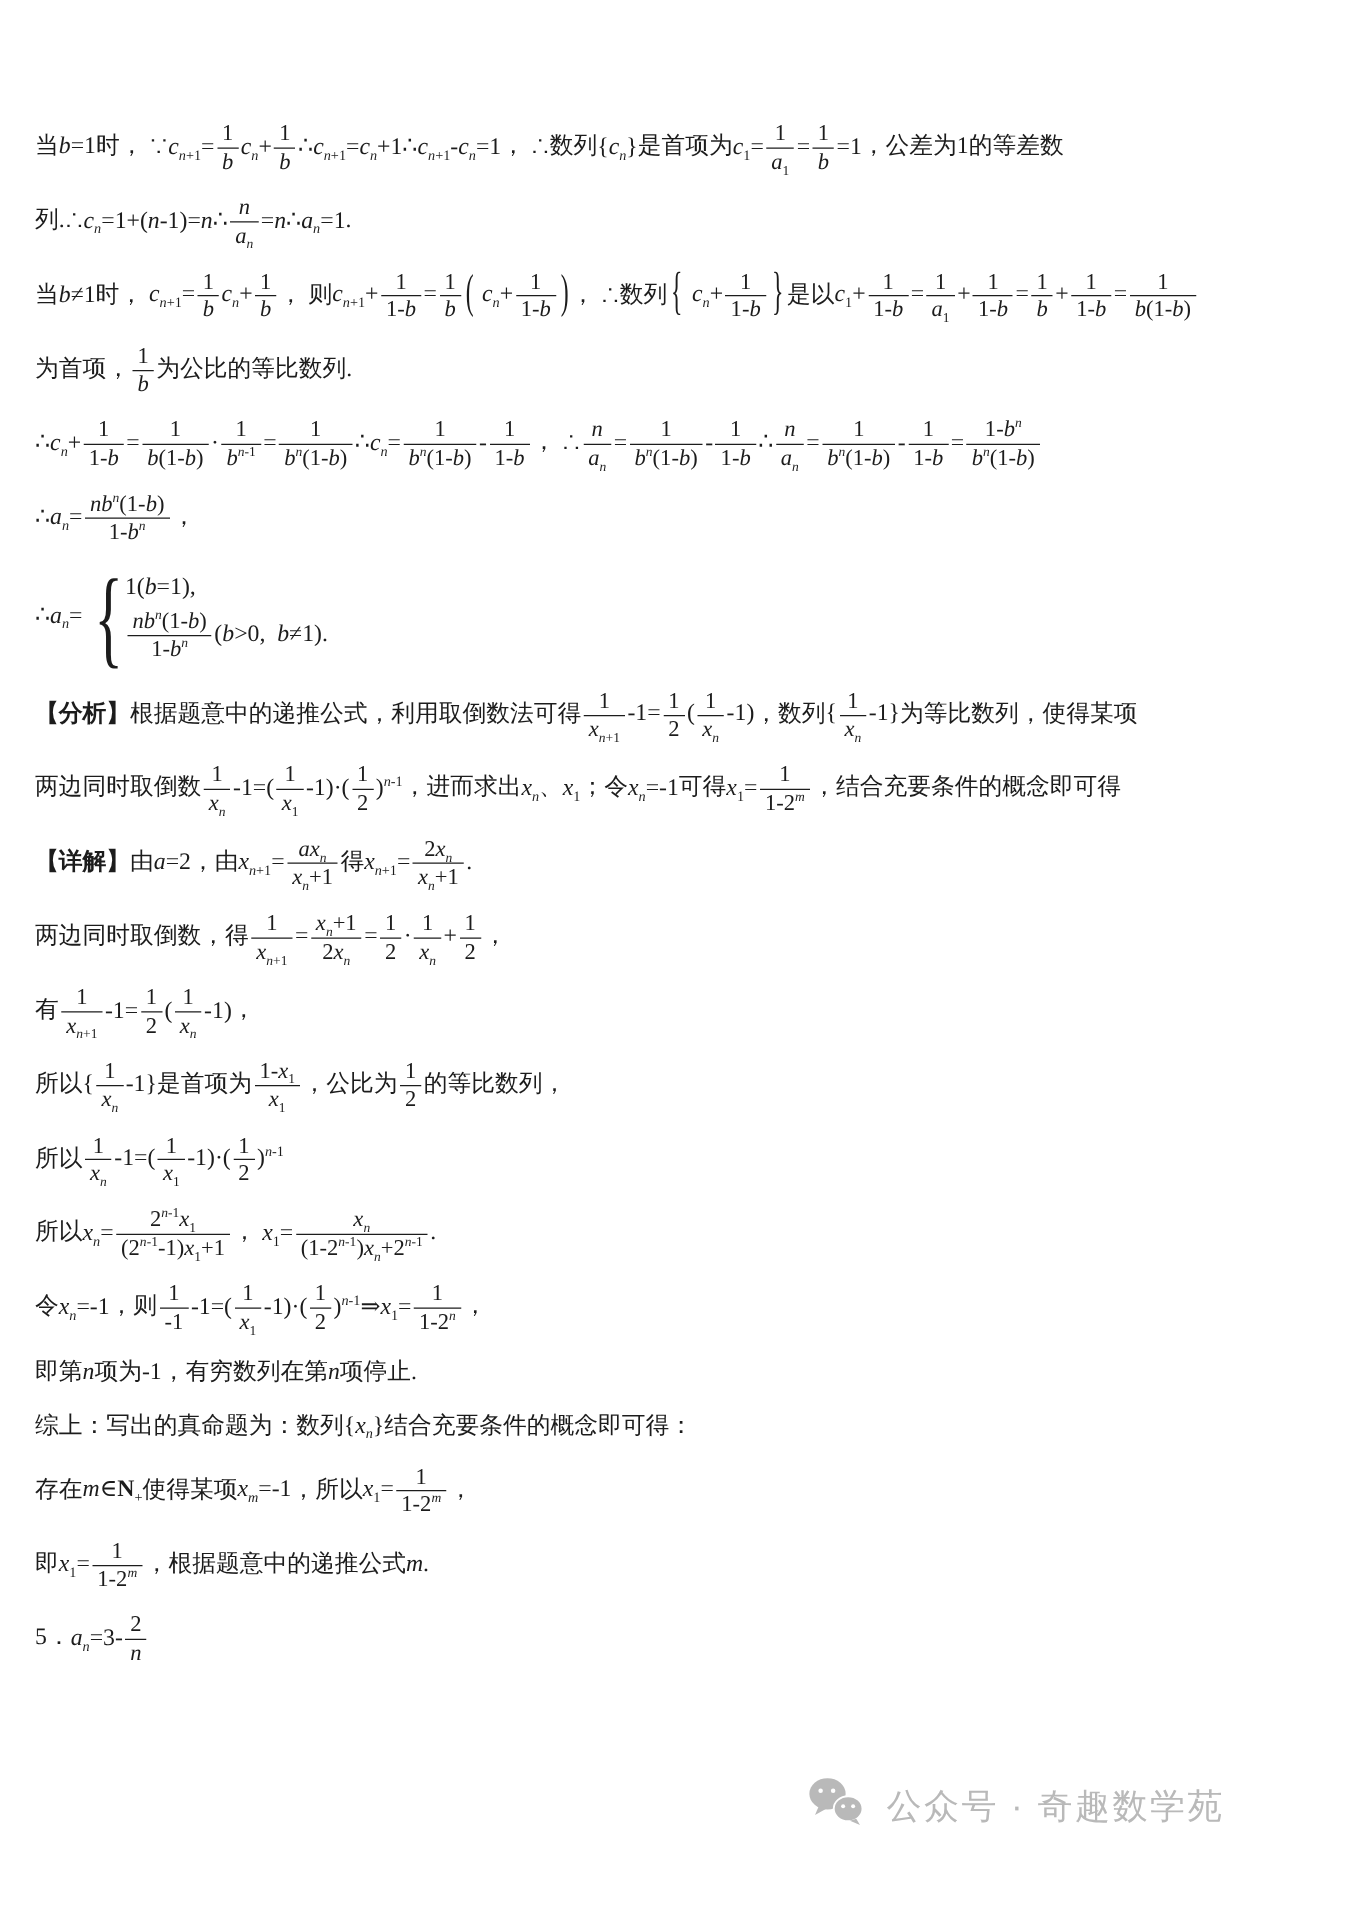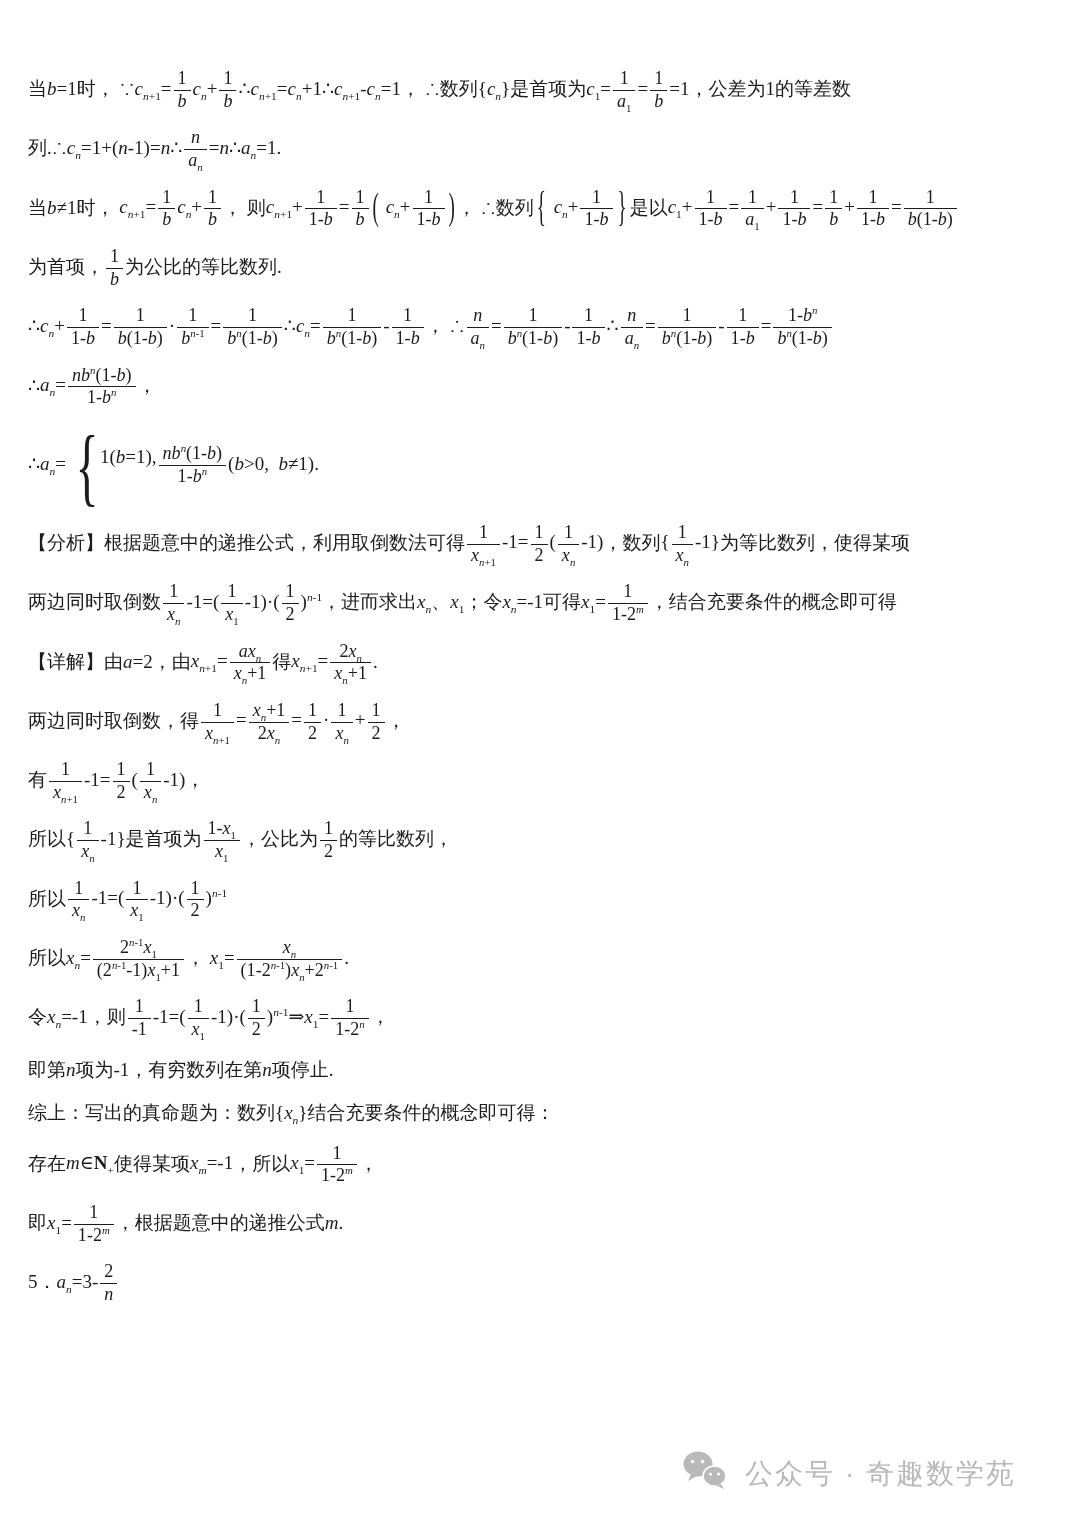--- a/index.html
+++ b/index.html
@@ -2,49 +2,49 @@
 <html><head>
 <meta charset="utf-8">
 <style>
   html,body{margin:0;padding:0;background:#ffffff;}
   body{
     width:1080px;height:1526px;position:relative;overflow:hidden;
     font-family:"Liberation Serif","DejaVu Serif",serif;
     color:#1c1c1c;
   }
   .doc{
-    padding:68px 26px 0 28px;
+    padding:96px 26px 0 28px;
     font-size:19px;
     line-height:1.5;
   }
   .line{margin:0 0 15px 0;min-height:26px;}
   .cn{font-family:"Liberation Serif","DejaVu Serif",serif;}
-  .cn b{font-weight:normal;text-align:center;}
+  .cn b{font-weight:bold;text-align:center;}
   .math{font-family:"Liberation Serif","DejaVu Serif",serif;}
   .math i{font-style:italic;}
   .frac{
     display:inline-flex;flex-direction:column;
     text-align:center;vertical-align:middle;
     margin:0 2px;line-height:1.2;font-size:0.95em;
   }
   .frac .num{padding:0 4px;border-bottom:1.4px solid #1c1c1c;display:block;}
   .frac .den{padding:0 4px;display:block;}
   sub,sup{font-size:0.6em;line-height:0;}
   .tall{display:inline-block;transform:scaleY(2.0);margin:0 2px;font-weight:300;}
   .tallb{display:inline-block;transform:scaleY(2.2);margin:0 3px;font-weight:300;}
   .cases{display:inline-flex;align-items:center;vertical-align:middle;}
   .cbrace{
     font-size:4.6em;font-weight:200;line-height:0.95;
     transform:scaleX(0.55);margin-right:-8px;display:inline-block;
   }
-  .crows{display:inline-flex;flex-direction:row;align-items:flex-start;row-gap:2px;}
+  .crows{display:inline-flex;flex-direction:column;align-items:flex-start;row-gap:2px;}
   .footer{
-    position:absolute;top:1450px;left:0;width:100%;box-sizing:border-box;
+    position:absolute;top:1421px;left:0;width:100%;box-sizing:border-box;
     display:flex;align-items:center;justify-content:flex-end;
-    padding-right:64px;gap:16px;
+    padding-right:100px;gap:16px;
     color:#b9b9b9;font-family:"Liberation Sans","DejaVu Sans",sans-serif;
     font-size:28px;letter-spacing:2px;
   }
   .wicon{display:inline-block;flex:0 0 auto;}
 </style>
 </head>
 <body>
 
 <div class="doc" id="doc-body">
     <div class="line"><span class="cn">当</span><span class="math"><i>b</i>=1</span><span class="cn">时， ∵</span><span class="math"><i>c</i><sub><i>n</i>+1</sub>=<span class="frac">

